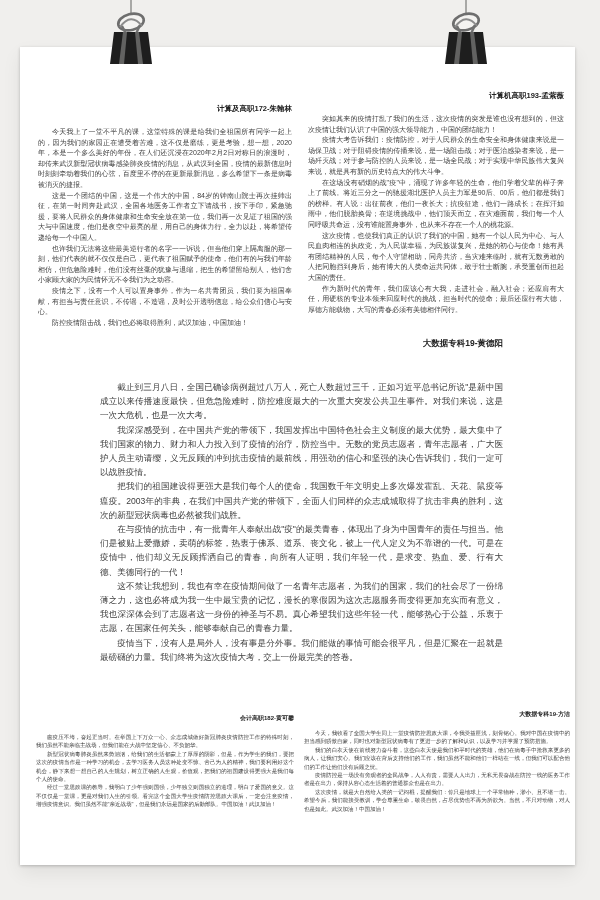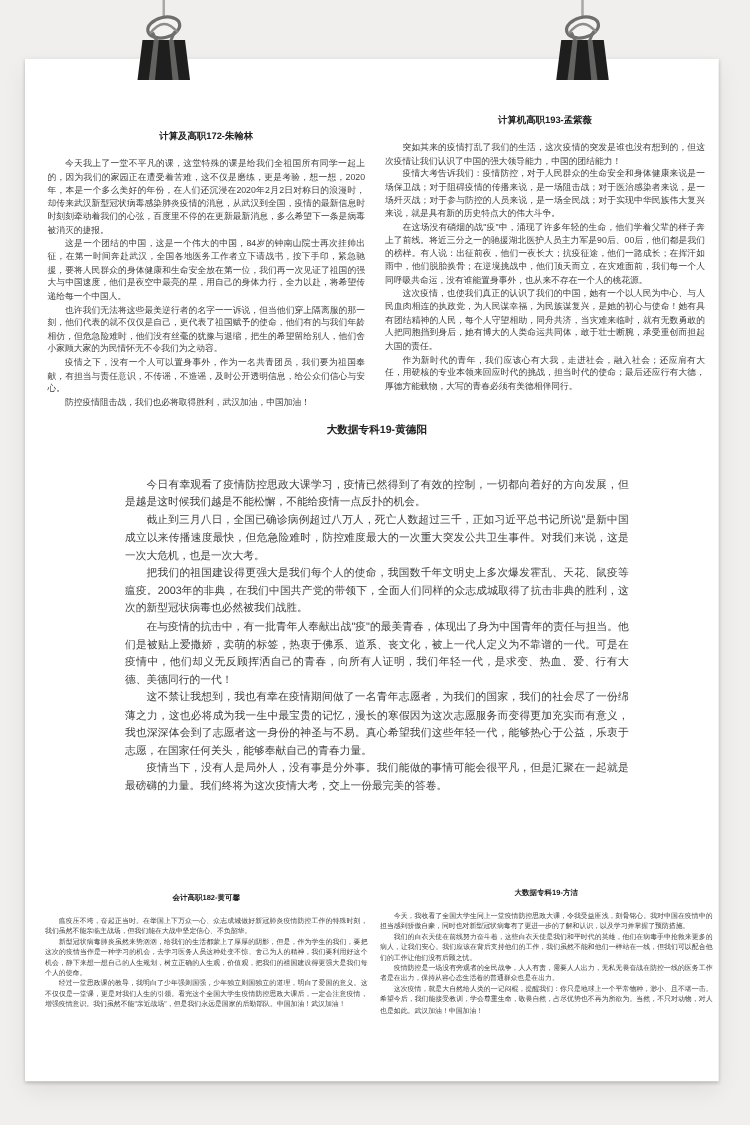--- a/index.html
+++ b/index.html
@@ -16,21 +16,21 @@
   .string{
     position:absolute;top:0;width:2px;background:#a8a8a6;z-index:5;
   }
   .clip{
     position:absolute;z-index:6;
   }
   .section{
     position:absolute;color:#3d3d3d;
   }
   .section h3{
-    margin:0;padding:0;text-align:center;color:#222222;font-weight:bold;
+    margin:0;padding:0;text-align:right;color:#222222;font-weight:bold;
   }
   .section p{
     margin:0;padding:0;text-align:justify;text-indent:2em;
   }
   
   .col-sm h3{font-size:7.5px;margin-bottom:13px;}
   .col-sm p{font-size:7px;line-height:10.6px;}
   
   .col-md h3{font-size:8.5px;margin-bottom:30px;}
   .col-md p{font-size:8.6px;line-height:14.2px;}
@@ -86,22 +86,22 @@
   <h3>计算机高职193-孟紫薇</h3>
   <p>突如其来的疫情打乱了我们的生活，这次疫情的突发是谁也没有想到的，但这次疫情让我们认识了中国的强大领导能力，中国的团结能力！</p>
   <p>疫情大考告诉我们：疫情防控，对于人民群众的生命安全和身体健康来说是一场保卫战；对于阻碍疫情的传播来说，是一场阻击战；对于医治感染者来说，是一场歼灭战；对于参与防控的人员来说，是一场全民战；对于实现中华民族伟大复兴来说，就是具有新的历史特点大的伟大斗争。</p>
   <p>在这场没有硝烟的战"疫"中，涌现了许多年轻的生命，他们学着父辈的样子奔上了前线。将近三分之一的驰援湖北医护人员主力军是90后、00后，他们都是我们的榜样。有人说：出征前夜，他们一夜长大；抗疫征途，他们一路成长；在挥汗如雨中，他们脱胎换骨；在逆境挑战中，他们顶天而立，在灾难面前，我们每一个人同呼吸共命运，没有谁能置身事外，也从来不存在一个人的桃花源。</p>
   <p>这次疫情，也使我们真正的认识了我们的中国，她有一个以人民为中心、与人民血肉相连的执政党，为人民谋幸福，为民族谋复兴，是她的初心与使命！她有具有团结精神的人民，每个人守望相助，同舟共济，当灾难来临时，就有无数勇敢的人把同胞挡到身后，她有博大的人类命运共同体，敢于壮士断腕，承受重创而担起大国的责任。</p>
   <p>作为新时代的青年，我们应该心有大我，走进社会，融入社会；还应肩有大任，用硬核的专业本领来回应时代的挑战，担当时代的使命；最后还应行有大德，厚德方能载物，大写的青春必须有美德相伴同行。</p>
 </div>
 
 <div class="section col-md sec-3">
   <h3>大数据专科19-黄德阳</h3>
-  <p>今日有幸观看了疫情防控思政大课学习，疫情已然得到了有效的控制，一切都向着好的方向发展，但是越是这时候我们越是不能松懈，不能给疫情一点反扑的机会。</p>
   <p>截止到三月八日，全国已确诊病例超过八万人，死亡人数超过三千，正如习近平总书记所说"是新中国成立以来传播速度最快，但危急险难时，防控难度最大的一次重大突发公共卫生事件。对我们来说，这是一次大危机，也是一次大考。</p>
+  <p>我深深感受到，在中国共产党的带领下，我国发挥出中国特色社会主义制度的最大优势，最大集中了我们国家的物力、财力和人力投入到了疫情的治疗，防控当中。无数的党员志愿者，青年志愿者，广大医护人员主动请缨，义无反顾的冲到抗击疫情的最前线，用强劲的信心和坚强的决心告诉我们，我们一定可以战胜疫情。</p>
   <p>把我们的祖国建设得更强大是我们每个人的使命，我国数千年文明史上多次爆发霍乱、天花、鼠疫等瘟疫。2003年的非典，在我们中国共产党的带领下，全面人们同样的众志成城取得了抗击非典的胜利，这次的新型冠状病毒也必然被我们战胜。</p>
   <p>在与疫情的抗击中，有一批青年人奉献出战"疫"的最美青春，体现出了身为中国青年的责任与担当。他们是被贴上爱撒娇，卖萌的标签，热衷于佛系、道系、丧文化，被上一代人定义为不靠谱的一代。可是在疫情中，他们却义无反顾挥洒自己的青春，向所有人证明，我们年轻一代，是求变、热血、爱、行有大德、美德同行的一代！</p>
   <p>这不禁让我想到，我也有幸在疫情期间做了一名青年志愿者，为我们的国家，我们的社会尽了一份绵薄之力，这也必将成为我一生中最宝贵的记忆，漫长的寒假因为这次志愿服务而变得更加充实而有意义，我也深深体会到了志愿者这一身份的神圣与不易。真心希望我们这些年轻一代，能够热心于公益，乐衷于志愿，在国家任何关头，能够奉献自己的青春力量。</p>
   <p>疫情当下，没有人是局外人，没有事是分外事。我们能做的事情可能会很平凡，但是汇聚在一起就是最磅礴的力量。我们终将为这次疫情大考，交上一份最完美的答卷。</p>
 </div>
 
 <div class="section col-xs sec-4">
   <h3>会计高职182-黄可馨</h3>
   <p>瘟疫压不垮，奋起正当时。在举国上下万众一心、众志成城做好新冠肺炎疫情防控工作的特殊时刻，我们虽然不能亲临主战场，但我们能在大战中坚定信心、不负韶华。</p>
   <p>新型冠状病毒肺炎虽然来势汹汹，给我们的生活都蒙上了厚厚的阴影，但是，作为学生的我们，要把这次的疫情当作是一种学习的机会，去学习医务人员这种处变不惊、舍己为人的精神，我们要利用好这个机会，静下来想一想自己的人生规划，树立正确的人生观，价值观，把我们的祖国建设得更强大是我们每个人的使命。</p>

